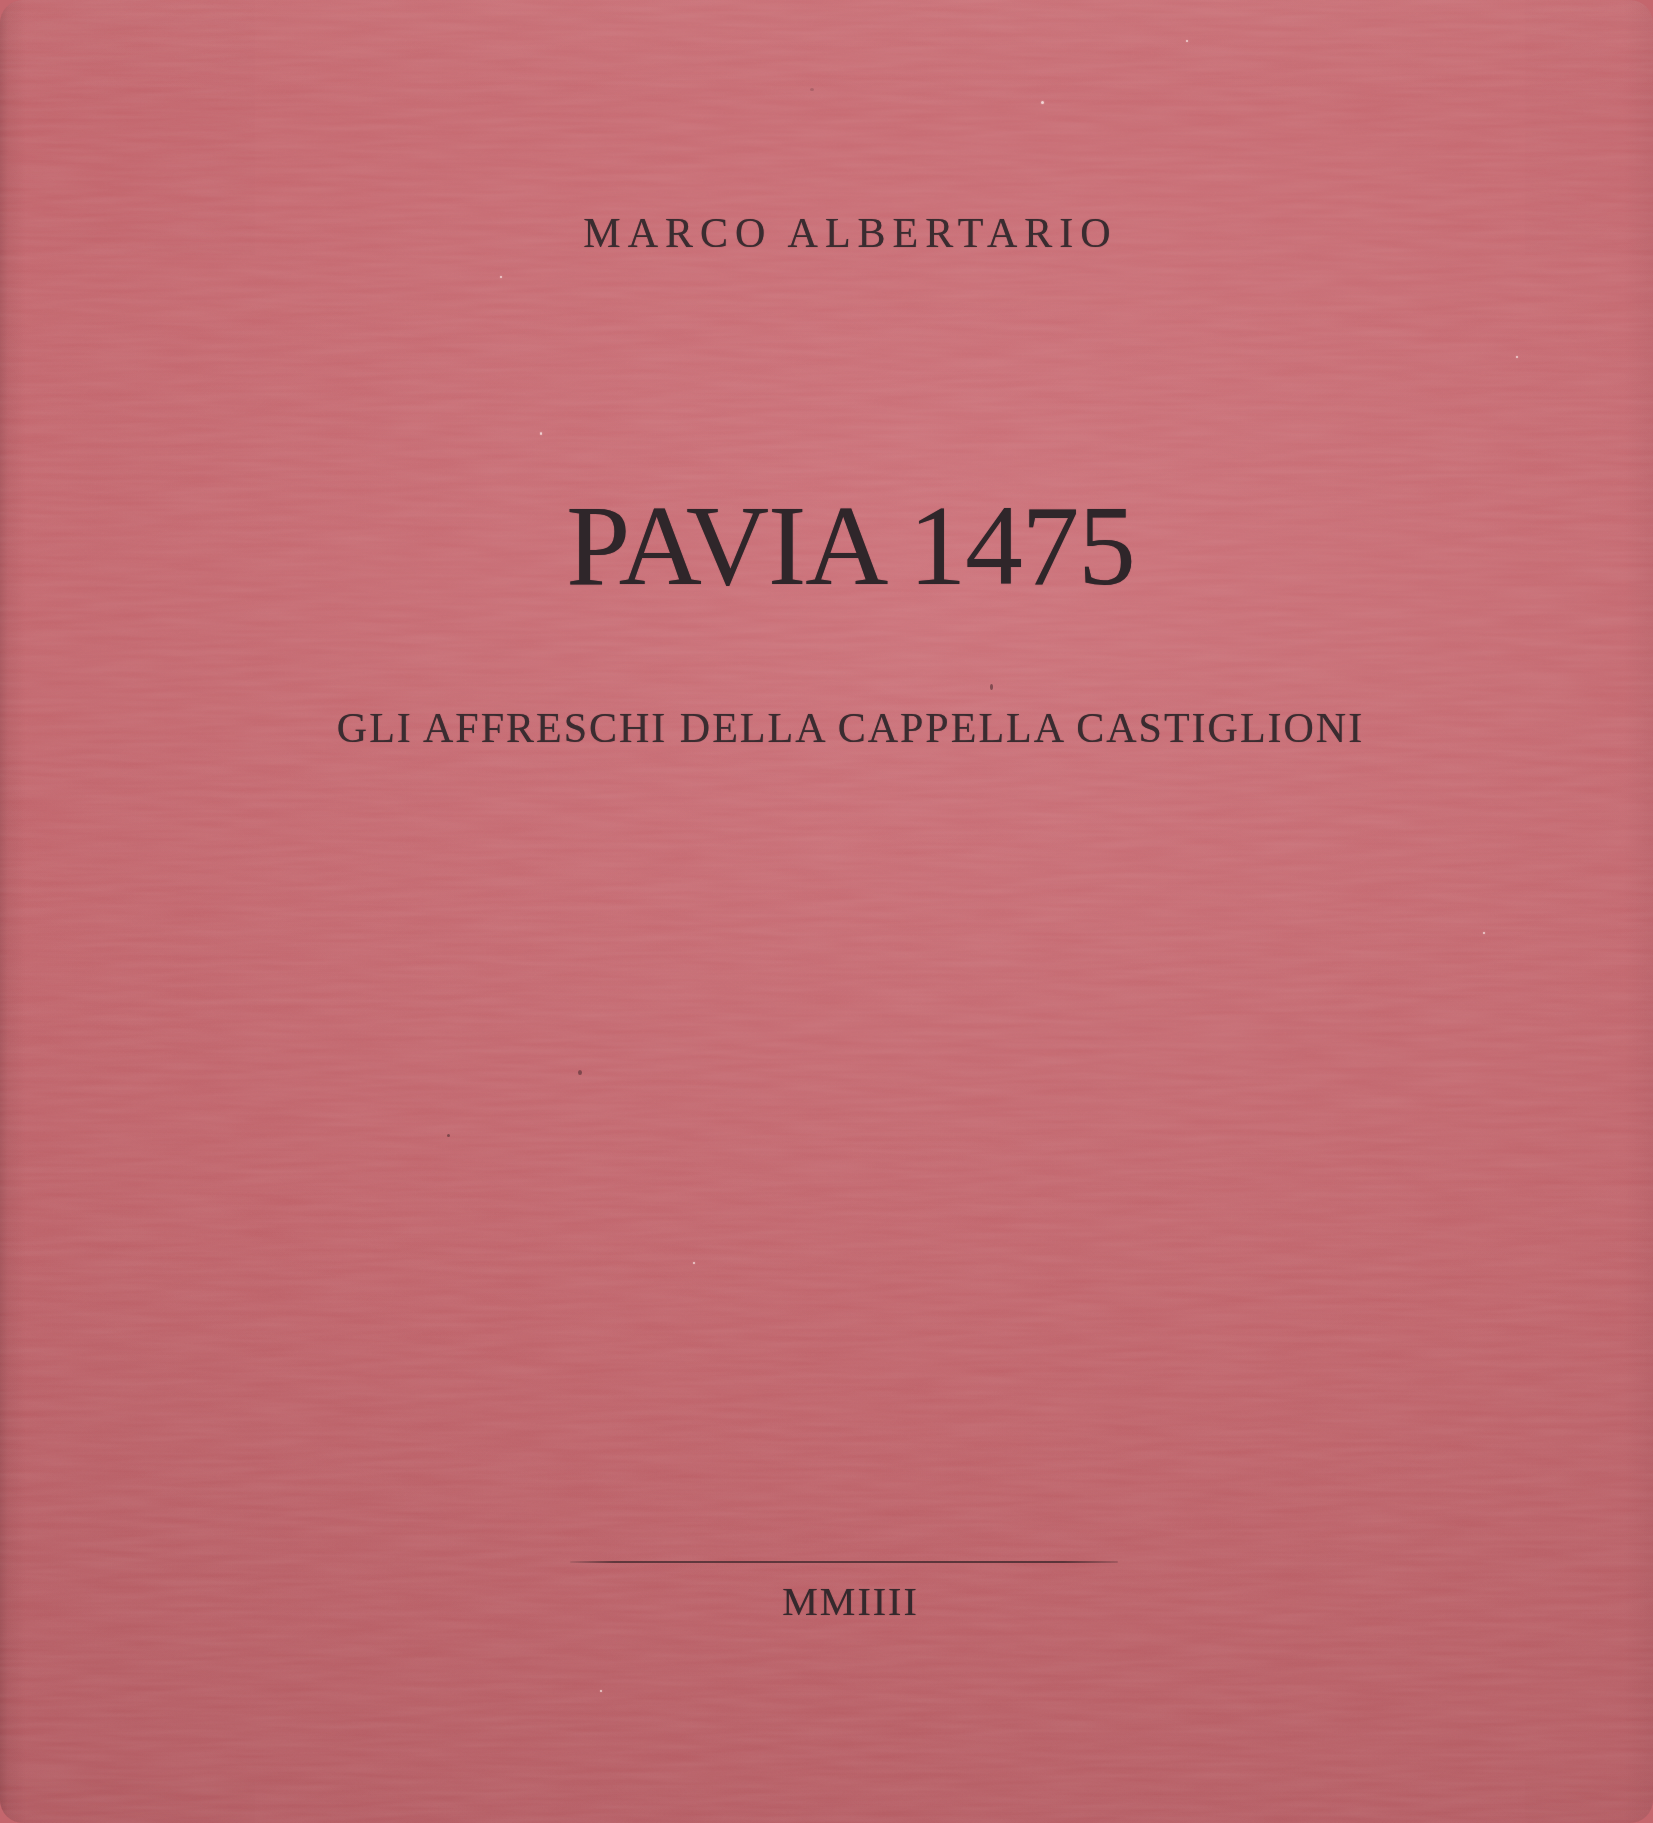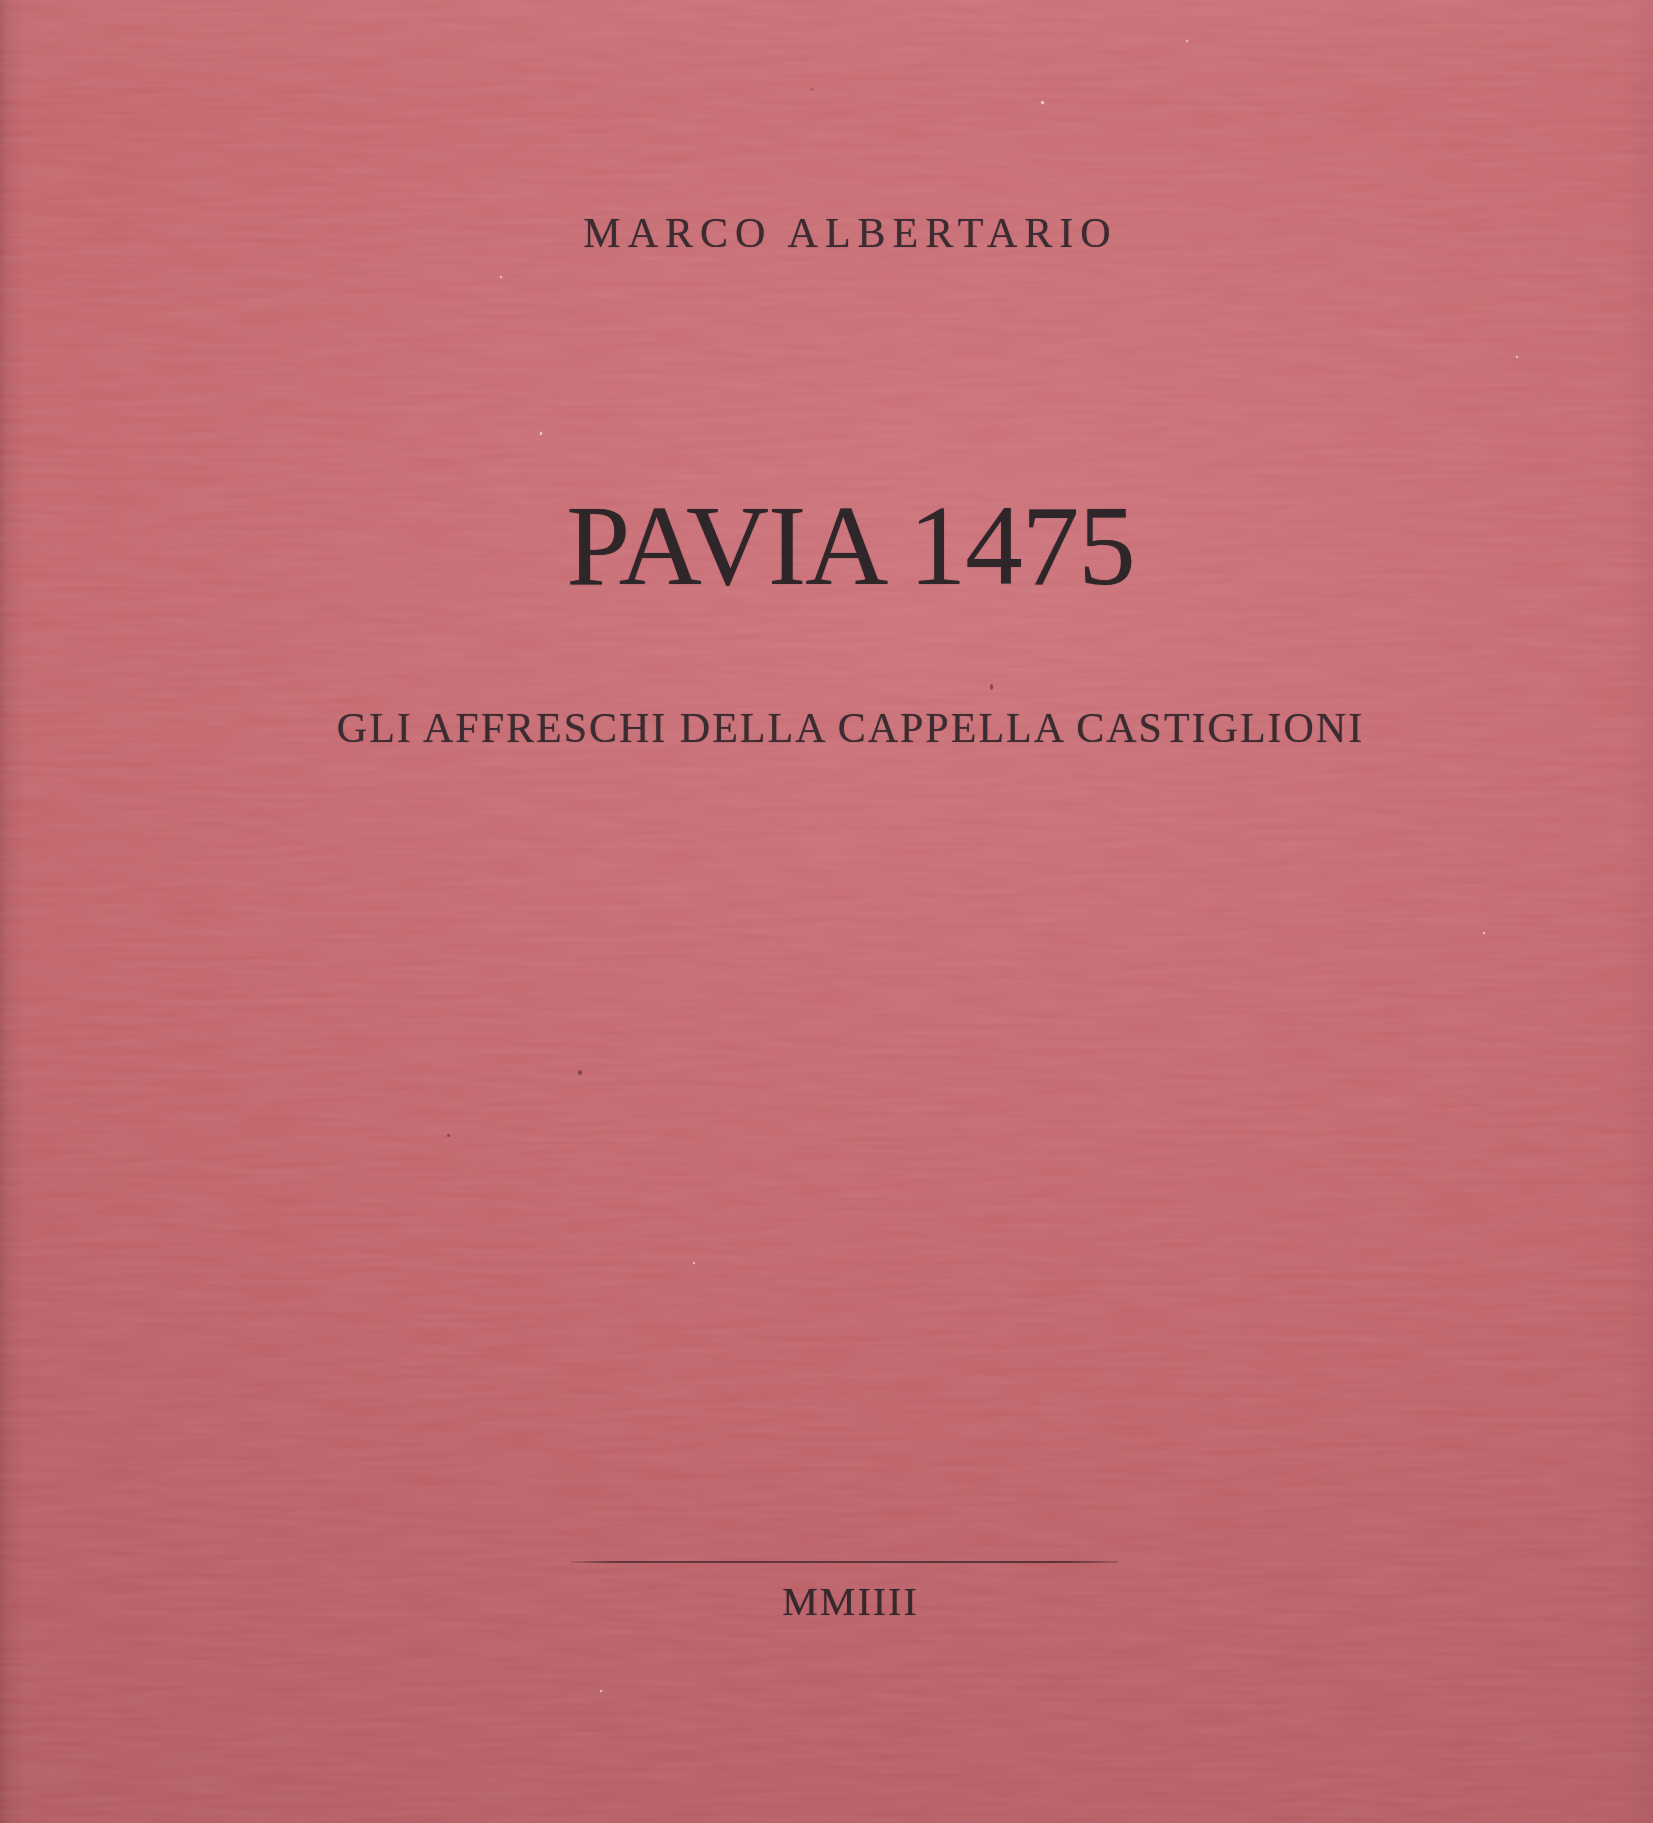--- a/index.html
+++ b/index.html
@@ -15,20 +15,21 @@
     font-family:"Liberation Serif","DejaVu Serif",serif;
     background:var(--background);
   }
   .cover{
     position:relative;width:1653px;height:1823px;overflow:hidden;
     background:
       linear-gradient(to right, rgba(60,15,20,0.20) 0px, rgba(60,15,20,0.08) 8px, rgba(60,15,20,0) 26px),
       linear-gradient(to left, rgba(60,15,20,0.06) 0px, rgba(60,15,20,0) 30px),
       linear-gradient(to bottom, rgba(255,230,225,0.05) 0%, rgba(60,15,20,0) 6%, rgba(60,15,20,0.04) 100%),
       radial-gradient(130% 95% at 58% 32%, var(--background-light) 0%, var(--background) 48%, var(--background-dark) 100%);
+    border-radius: 23px;
   }
   .texture-svg{
     position:absolute;left:0;top:0;width:100%;height:100%;
     pointer-events:none;
   }
   .content{
     position:absolute;left:0;top:0;width:100%;height:100%;
     transform:translateX(24px);
     color:var(--ink);
   }

